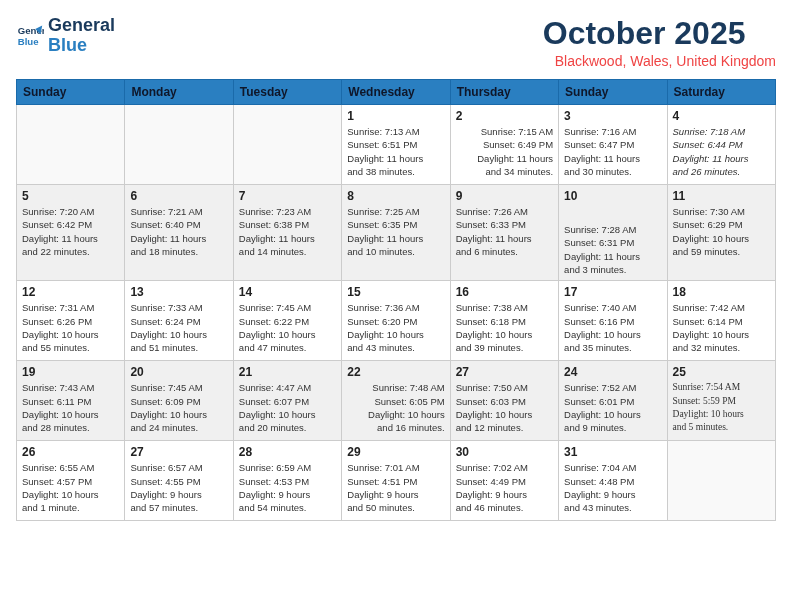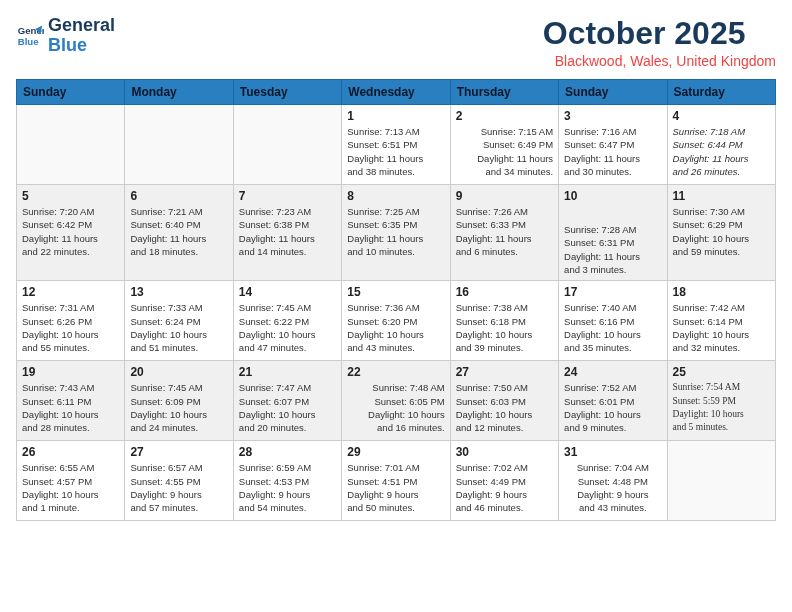--- a/index.html
+++ b/index.html
@@ -280,21 +280,21 @@
           </td>
           <td class="row-shade">
             <span class="day-number">20</span>
             <div class="day-info" style="white-space: pre-line;">Sunrise: 7:45 AM
 Sunset: 6:09 PM
 Daylight: 10 hours
 and 24 minutes.</div>
           </td>
           <td class="row-shade">
             <span class="day-number">21</span>
-            <div class="day-info" style="white-space: pre-line;">Sunrise: 7:47 AM
+            <div class="day-info" style="white-space: pre-line;">Sunrise: 4:47 AM
 Sunset: 6:07 PM
 Daylight: 10 hours
 and 20 minutes.</div>
           </td>
           <td class="row-shade">
             <span class="day-number">22</span>
             <div class="day-info" style="white-space: pre-line; text-align: right;">Sunrise: 7:48 AM
 Sunset: 6:05 PM
 Daylight: 10 hours
 and 16 minutes.</div>
@@ -352,21 +352,21 @@
           </td>
           <td class="row-white">
             <span class="day-number">30</span>
             <div class="day-info" style="white-space: pre-line;">Sunrise: 7:02 AM
 Sunset: 4:49 PM
 Daylight: 9 hours
 and 46 minutes.</div>
           </td>
           <td class="row-white">
             <span class="day-number">31</span>
-            <div class="day-info" style="white-space: pre-line; text-align: center;">Sunrise: 7:04 AM
+            <div class="day-info" style="white-space: pre-line;">Sunrise: 7:04 AM
 Sunset: 4:48 PM
 Daylight: 9 hours
 and 43 minutes.</div>
           </td>
           <td class="row-white empty"></td>
         </tr>
       </tbody>
   </table>
 </div>
 

